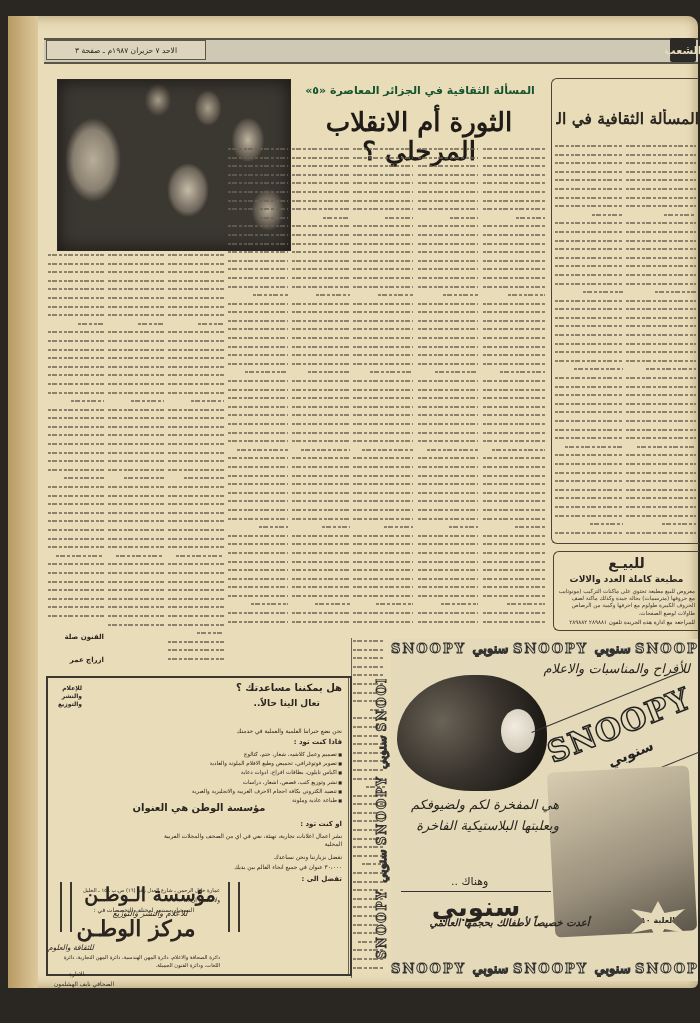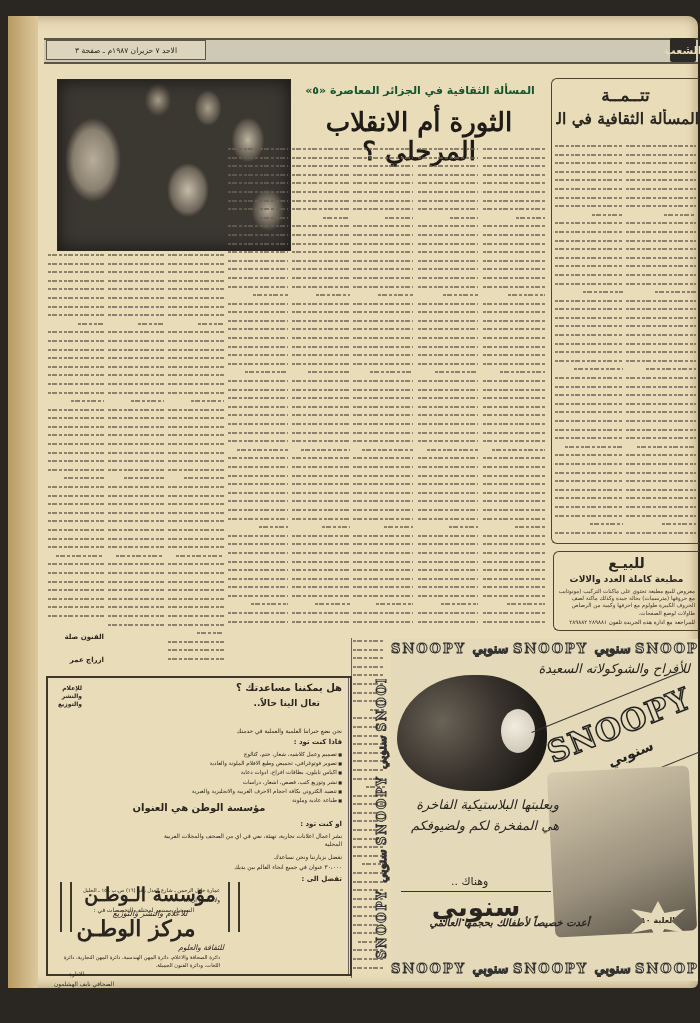--- a/index.html
+++ b/index.html
@@ -564,21 +564,20 @@
       <span class="col-line" style="margin-left: auto;"></span>
     </div>
 
   <div class="rule-v" style="left:343px;top:622px;height:340px;"></div>
   <div class="rule-v" style="left:340px;top:660px;height:298px;"></div>
 
   <div class="rtl" style="position:absolute;left:40px;top:617px;width:56px;font-size:7px;font-weight:bold;color:#2a2520;text-align:right;">الفنون صلة</div>
   <div class="rtl" style="position:absolute;left:40px;top:640px;width:56px;font-size:7px;font-weight:bold;color:#2a2520;text-align:right;">ازراج عمر</div>
 
   <div class="cont-box">
-    <div class="cont-title rtl">تتــمــة</div>
     <div class="cont-sub rtl">المسألة الثقافية في الجزائر «٤»</div>
     <div class="col" style="left:74px;top:62px;width:70px;height:396px;">
         <span class="col-line" style="margin-left: auto;"></span>
         <span class="col-line" style="margin-left: auto;"></span>
         <span class="col-line" style="margin-left: auto;"></span>
         <span class="col-line" style="margin-left: auto;"></span>
         <span class="col-line" style="margin-left: auto;"></span>
         <span class="col-line" style="margin-left: auto;"></span>
         <span class="col-line" style="margin-left: auto;"></span>
         <span class="col-line" style="margin-left: auto;"></span>
@@ -710,40 +709,40 @@
     <div class="w-big1 rtl">مؤسسة الـوطـن</div>
     <div class="w-big1s rtl">للاعلام والنشر والتوزيع</div>
   </div>
 
   <div style="position:absolute;left:42px;top:872px;width:170px;height:0;"></div>
   <div style="position:absolute;left:40px;top:869px;width:176px;height:100px;">
     <div class="w-small rtl" style="top:2px;right:4px;width:172px;font-size:5.2px;">عمارة خليل الرحمن ـ شارع العدل رقم (١٦) ص.ب ١٥٨ ـ الخليل</div>
     <div class="w-small rtl" style="top:12px;right:4px;">ولا تنسى ان ...</div>
     <div class="w-small rtl" style="top:22px;right:30px;">التسجيل مستمر لمختلف التخصصات في :</div>
     <div class="rtl" style="position:absolute;left:0;top:30px;width:176px;text-align:center;font-size:22px;font-weight:bold;color:#2a2520;font-family:'DejaVu Serif',serif;">مركز الوطـن</div>
-    <div class="rtl" style="position:absolute;left:0;top:58px;width:176px;text-align:right;font-size:7.5px;font-style:italic;color:#2a2520;">للثقافة والعلوم</div>
+    <div class="rtl" style="position:absolute;left:0;top:58px;width:176px;text-align:left;font-size:7.5px;font-style:italic;color:#2a2520;">للثقافة والعلوم</div>
     <div class="w-small rtl" style="top:68px;right:4px;width:170px;line-height:8px;font-size:5.2px;">دائرة الصحافة والاعلام، دائرة المهن الهندسية، دائرة المهن التجارية، دائرة اللغات، ودائرة الفنون الجميلة.</div>
     <div class="w-small rtl" style="top:86px;right:140px;">الادارة</div>
     <div class="w-small rtl" style="top:96px;right:110px;">الصحافي نايف الهشلمون</div>
   </div>
 
   <div class="snoopy">
     <div class="sn-border-top">SNOOPY سنوبي SNOOPY سنوبي  SNOOPY سنوبي SNOOPY سنوبي  SNOOPY سنوبي SNOOPY سنوبي  SNOOPY سنوبي SNOOPY سنوبي  </div>
     <div class="sn-border-bot">SNOOPY سنوبي SNOOPY سنوبي  SNOOPY سنوبي SNOOPY سنوبي  SNOOPY سنوبي SNOOPY سنوبي  SNOOPY سنوبي SNOOPY سنوبي  </div>
     <div class="sn-border-left">SNOOPY سنوبي SNOOPY سنوبي  SNOOPY سنوبي SNOOPY سنوبي  SNOOPY سنوبي SNOOPY سنوبي  SNOOPY سنوبي SNOOPY سنوبي  </div>
-    <div class="sn-tag rtl">للأفراح والشوكولاته السعيدة</div>
+    <div class="sn-tag rtl">للأفراح والمناسبات والاعلام</div>
     <div class="sn-photo"></div>
     <div class="sn-doll"></div>
     <div class="sn-diag">
       <div class="sn-logo-big">SNOOPY</div>
       <div class="sn-logo-ar rtl">سنوبي</div>
     </div>
     <div class="sn-box"></div>
     <div class="sn-lines rtl">
+      <div>هي المفخرة لكم ولضيوفكم</div>
       <div>وبعلبتها البلاستيكية الفاخرة</div>
-      <div>هي المفخرة لكم ولضيوفكم</div>
     </div>
     <div class="sn-hunak rtl">وهناك ..</div>
     <div class="sn-brand rtl">سنوبي</div>
     <div class="sn-star rtl">العلبة ١٠ شيكل</div>
     <div class="sn-footer-text rtl">أعدت خصيصاً لأطفالك بحجمها العالمي</div>
   </div>
 </div>
 
 </body></html>

